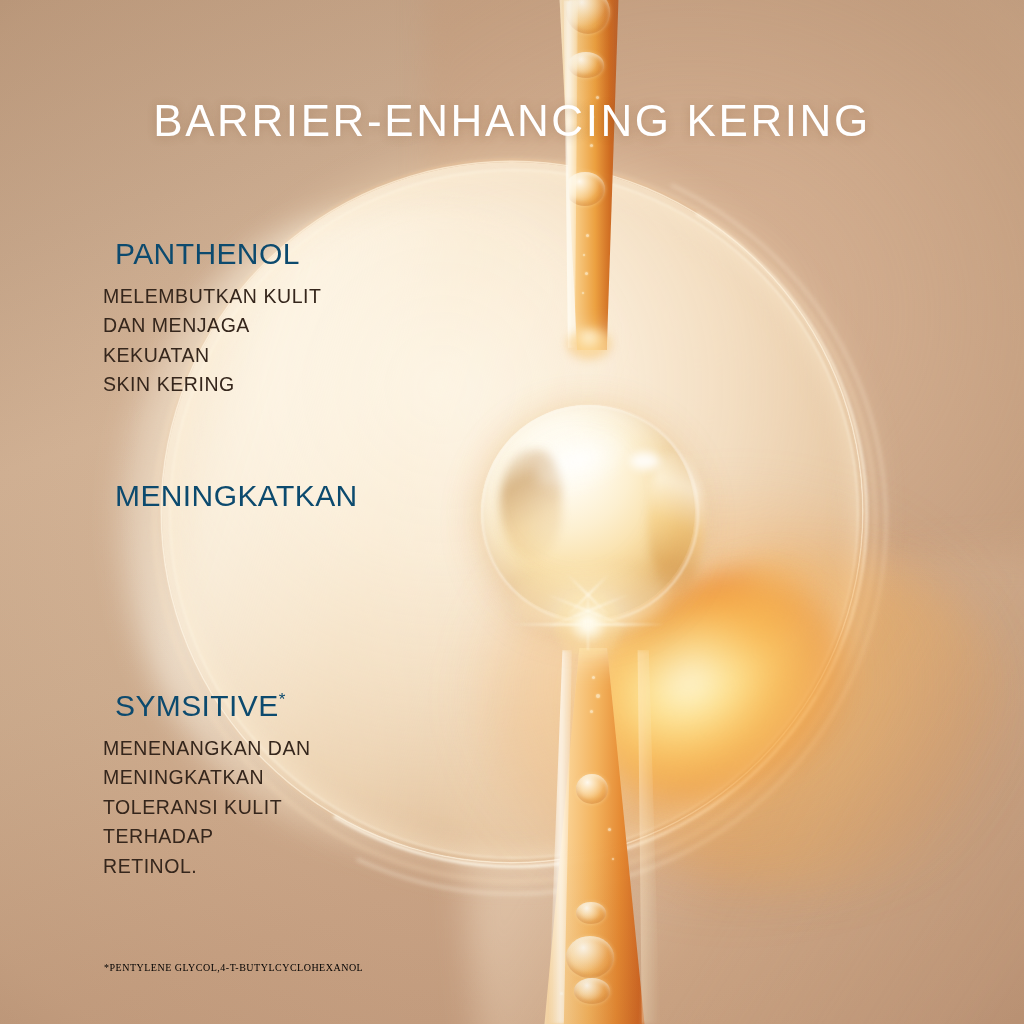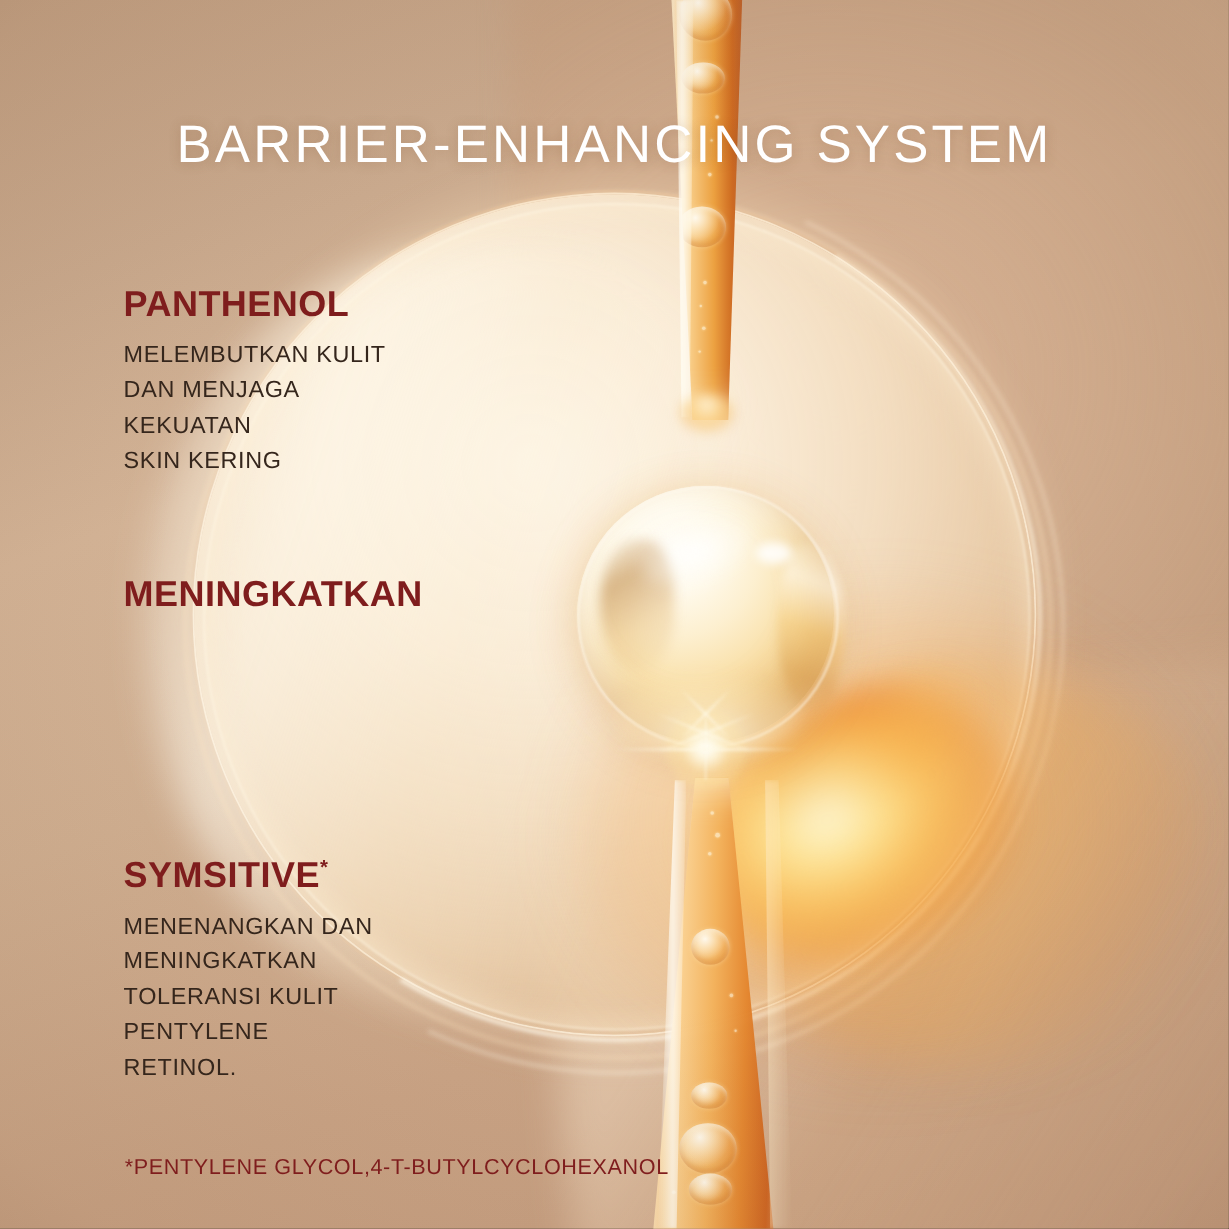--- a/index.html
+++ b/index.html
@@ -449,56 +449,57 @@
     white-space: nowrap;
     text-shadow: 0 1px 10px rgba(120,70,36,0.25);
   }
 
   .block {
     position: absolute;
     left: 103px;
     width: 340px;
   }
   .block-heading {
-    color: #7f1d1d;
+    color: #0c4a6e;
     font-size: 30px;
-    font-weight: 700;
+    font-weight: 400;
     letter-spacing: 0.4px;
     line-height: 1.05;
-    margin: 0 0 12px 0;
+    margin: 0 0 12px 12px;
     white-space: nowrap;
   }
   .block-heading .star {
     font-size: 17px;
     vertical-align: super;
     letter-spacing: 0;
   }
   .block-body {
     color: #35261c;
     font-size: 19.5px;
     font-weight: 400;
     letter-spacing: 0.55px;
     line-height: 1.52;
     margin: 0;
     white-space: pre-line;
   }
 
   #block-panthenol   { top: 238px; }
   #block-hyaluronate { top: 480px; }
-  #block-symsitive   { top: 714px; }
+  #block-symsitive   { top: 690px; }
 
   .footnote {
     position: absolute;
     left: 104px;
     top: 962px;
-    color: #7f1d1d;
-    font-size: 18px;
+    color: #000000;
+    font-size: 10px;
     font-weight: 400;
     letter-spacing: 0.5px;
     white-space: nowrap;
+    font-family: Liberation Serif, serif;
   }
 </style>
 </head>
 <body>
 
 <div id="poster">
 
   <div class="bg-base"></div>
   <div class="bg-sweep-tr"></div>
   <div class="bg-sheen-br"></div>
@@ -558,38 +559,38 @@
     <div class="ray" style="left:-78px; top:-1px; width:156px; height:2.5px;"></div>
     <div class="ray" style="left:-30px; top:-30px; width:60px; height:2px; transform:rotate(45deg);"></div>
     <div class="ray" style="left:-30px; top:-30px; width:60px; height:2px; transform:rotate(-45deg);"></div>
     <div class="ray" style="left:-44px; top:-14px; width:88px; height:2px; transform:rotate(22deg);"></div>
     <div class="ray" style="left:-44px; top:-14px; width:88px; height:2px; transform:rotate(-22deg);"></div>
     <div class="ray" style="left:-1px; top:-26px; width:2px; height:52px;"></div>
   </div>
 
   <div class="bg-vignette"></div>
 
-  <div class="title">BARRIER-ENHANCING SYSTEM</div>
+  <div class="title">BARRIER-ENHANCING KERING</div>
 
   <div class="block" id="block-panthenol">
     <h2 class="block-heading"><span>PANTHENOL</span><span class="star"></span></h2>
     <p class="block-body">MELEMBUTKAN KULIT
 DAN MENJAGA
 KEKUATAN
 SKIN KERING</p>
   </div>
 
   <div class="block" id="block-hyaluronate">
     <h2 class="block-heading"><span>MENINGKATKAN</span><span class="star"></span></h2>
   </div>
 
   <div class="block" id="block-symsitive">
     <h2 class="block-heading"><span>SYMSITIVE</span><span class="star">*</span></h2>
     <p class="block-body">MENENANGKAN DAN
 MENINGKATKAN
 TOLERANSI KULIT
-PENTYLENE
+TERHADAP
 RETINOL.</p>
   </div>
 
   <div class="footnote">*PENTYLENE GLYCOL,4-T-BUTYLCYCLOHEXANOL</div>
 
 </div>
 
 </body></html>

